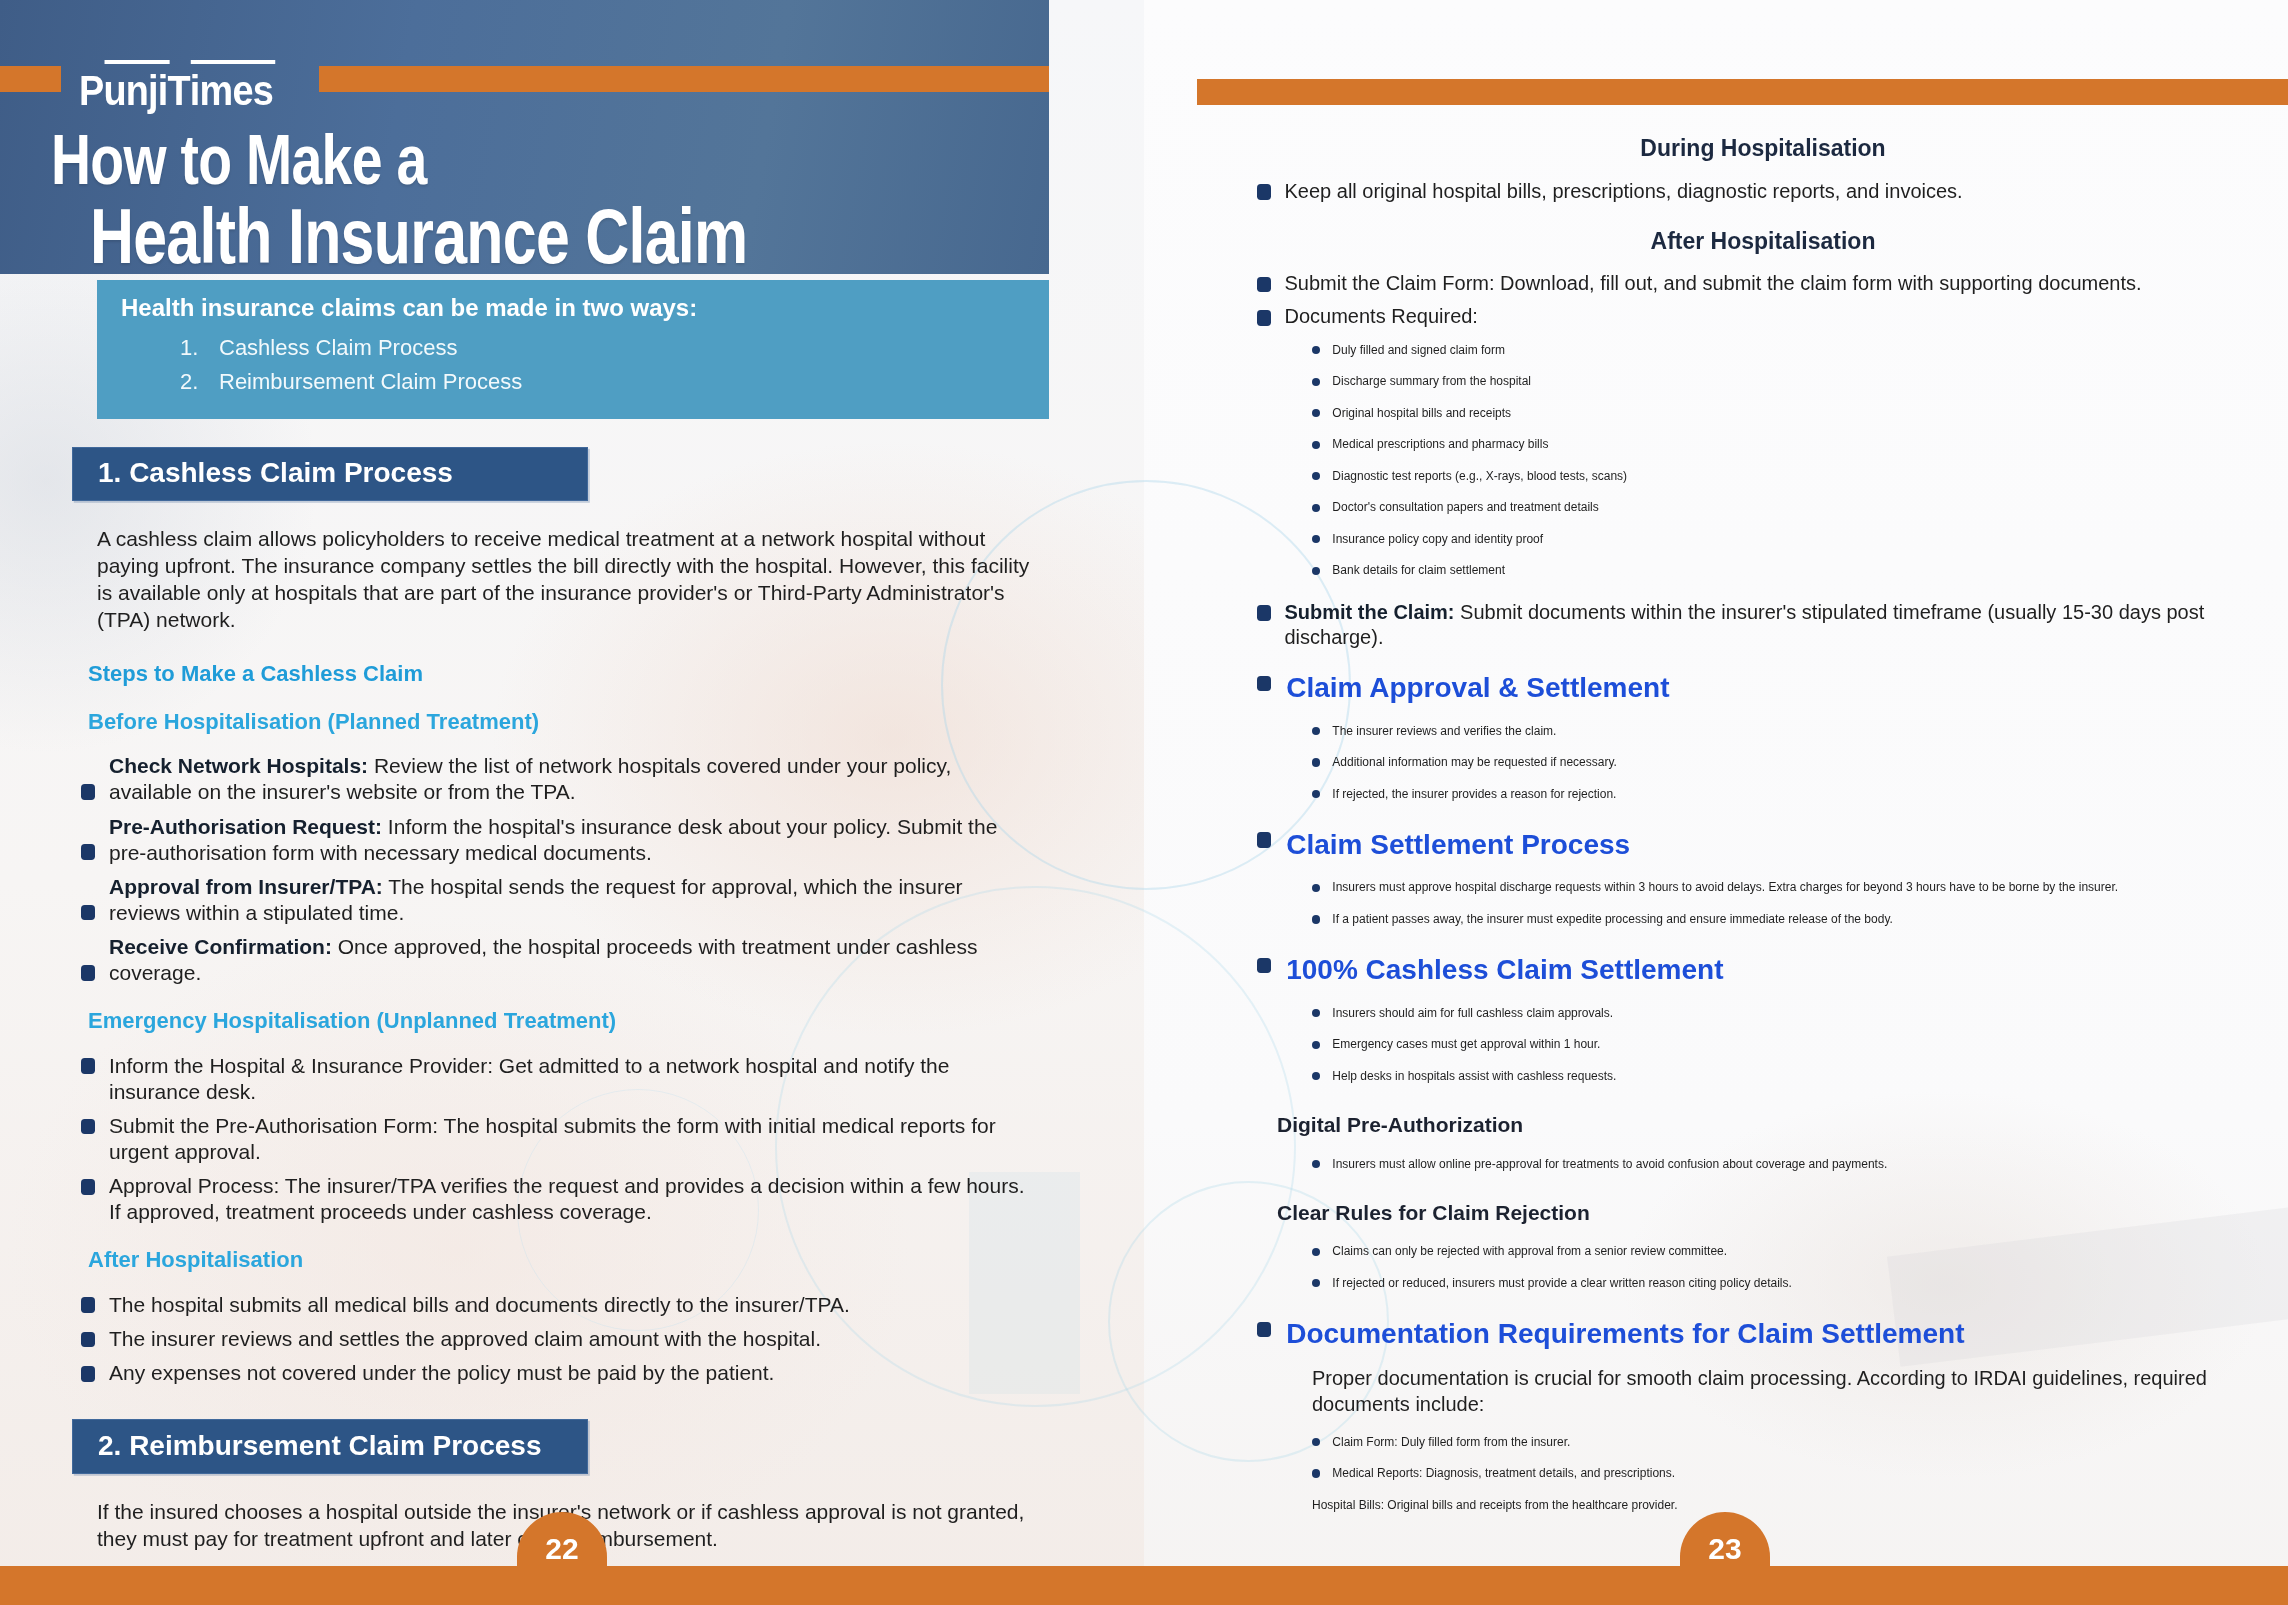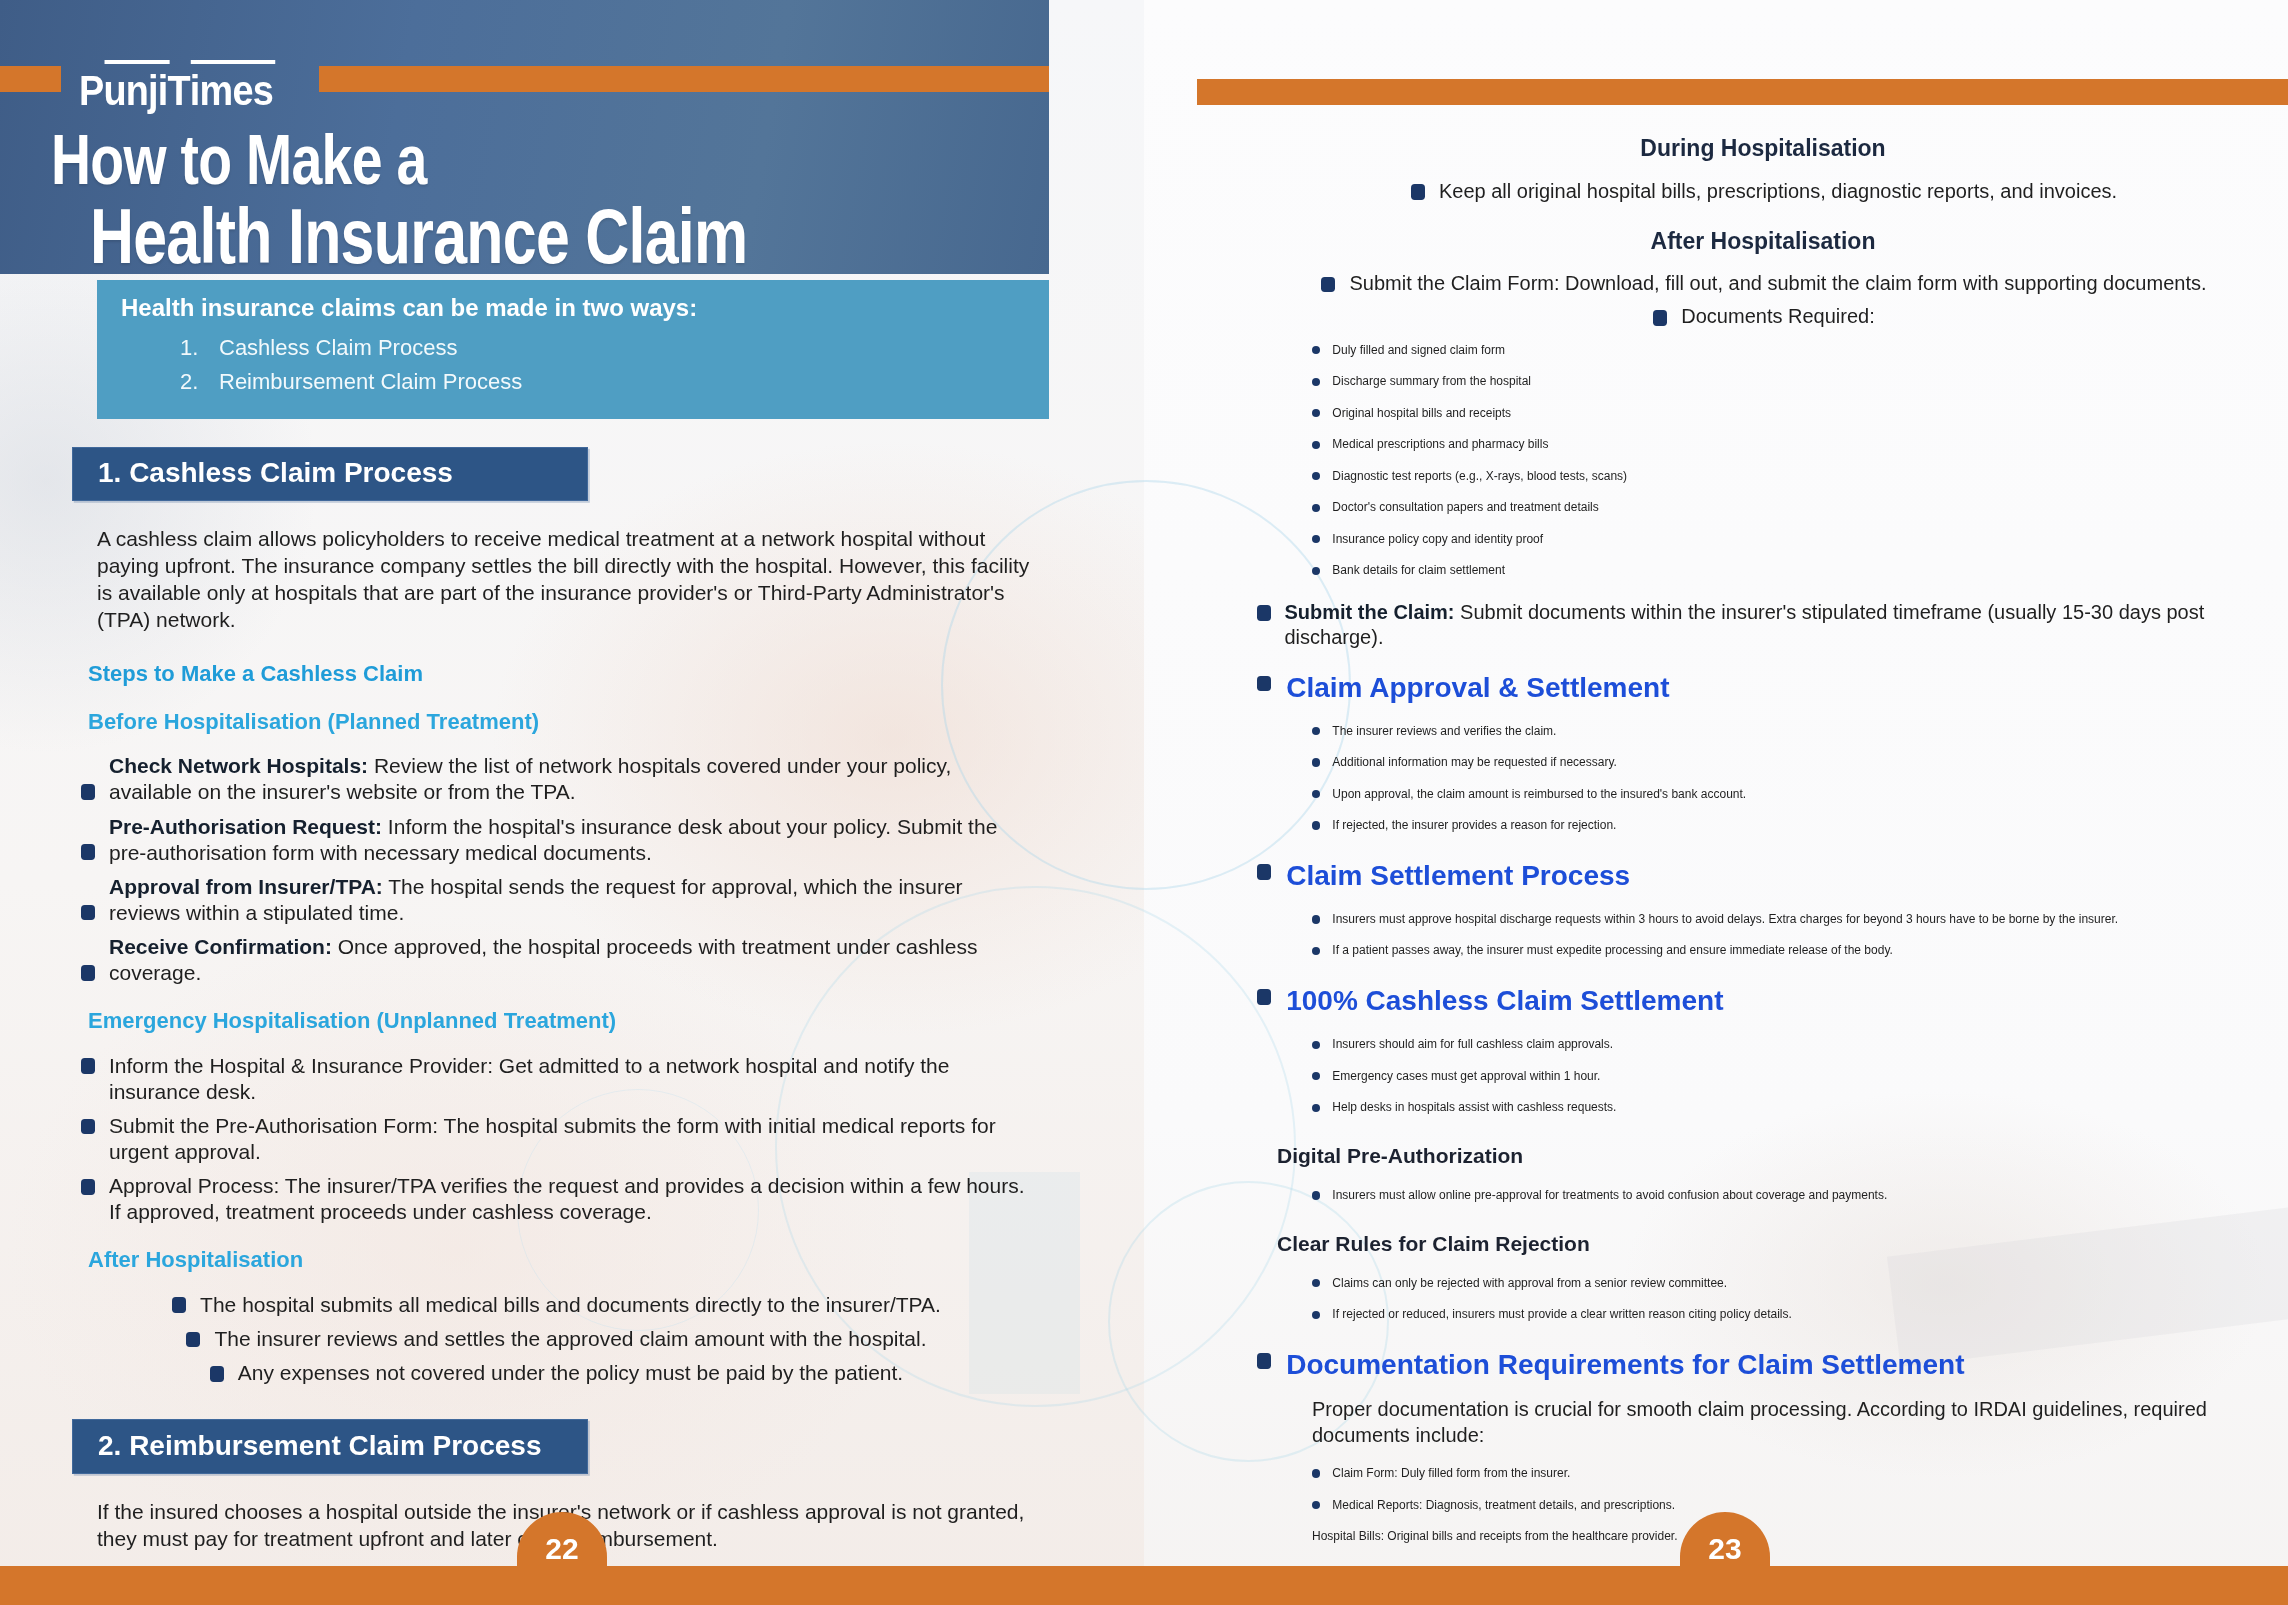--- a/index.html
+++ b/index.html
@@ -69,21 +69,21 @@
     margin:28px 0 0 72px;width:489px;background:#2d5586;color:#fff;
     font-size:28px;font-weight:bold;padding:9.2px 0 11px 25px;
     border:0.9px solid #41699b;box-shadow:1.8px 1.8px 0 rgba(45,85,134,.25);
   }
   .sb2{margin-top:33px;}
   .body-para{margin:24px 0 0 97px;width:934px;font-size:21px;line-height:27px;}
   .cyan-strong{margin:28px 0 0 88px;font-size:22px;font-weight:bold;color:#1f9cd8;}
   .cyan-sub{margin:22px 0 0 88px;font-size:22px;font-weight:bold;color:#2ba6dd;}
 
   ul.sq-list{list-style:none;margin:18.5px 0 0 81px;padding:0;width:951px;}
-  ul.sq-list li{display:flex;gap:14px;font-size:21px;line-height:26px;margin-bottom:8.3px;align-items:flex-start;justify-content:center;}
+  ul.sq-list li{display:flex;gap:14px;font-size:21px;line-height:26px;margin-bottom:8.3px;align-items:flex-start;}
   ul.sq-list .sq{flex:none;width:14px;height:15.7px;border-radius:3.7px;background:#1b3767;margin-top:5.5px;}
   ul.sq-list.align-end li{align-items:flex-end;}
   ul.sq-list.align-end .sq{margin-bottom:5.5px;margin-top:0;}
   ul.sq-list b{font-weight:bold;color:#15202e;}
 
   
   .top-bar{position:absolute;left:1197px;top:79px;width:1092px;height:26px;background:#d4762b;z-index:2;}
   .pr-content{position:absolute;left:1251px;top:135px;width:1024px;z-index:1;}
   .navy-head{margin:0 0 16.6px 0;font-size:23px;font-weight:bold;color:#1c2940;text-align:center;}
   .navy-head.mt{margin-top:24px;}
@@ -323,24 +323,20 @@
         <li>
           <span class="dot"></span>
           <span>The insurer reviews and verifies the claim.</span>
         </li>
 
         <li>
           <span class="dot"></span>
           <span>Additional information may be requested if necessary.</span>
         </li>
 
-        <li>
-          <span class="dot"></span>
-          <span>Upon approval, the claim amount is reimbursed to the insured's bank account.</span>
-        </li>
 
         <li>
           <span class="dot"></span>
           <span>If rejected, the insurer provides a reason for rejection.</span>
         </li>
       </ul>
 
     <div class="sq-head">
       <span class="sq"></span>
       <span>Claim Settlement Process</span>

